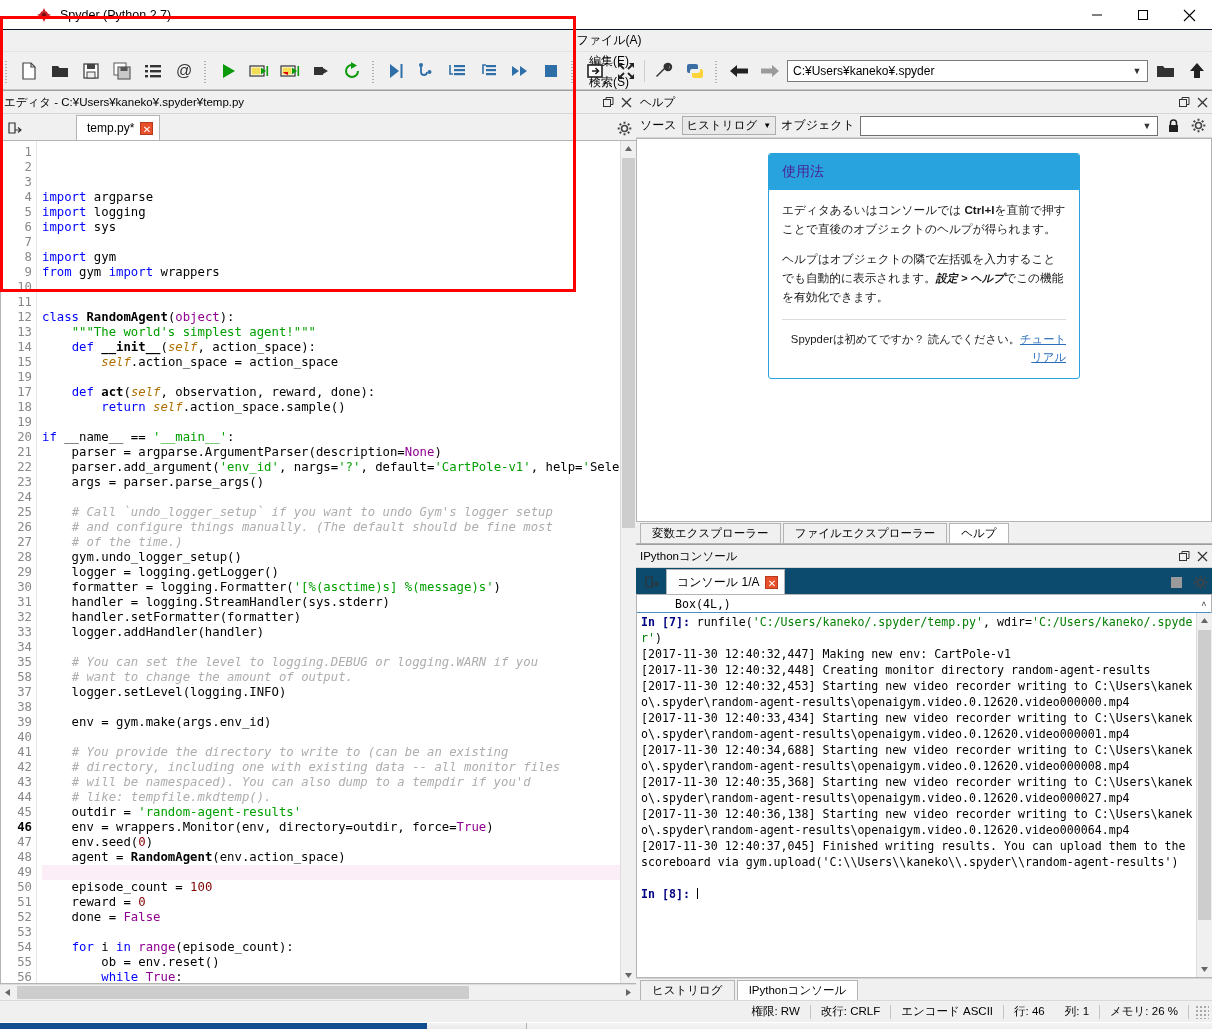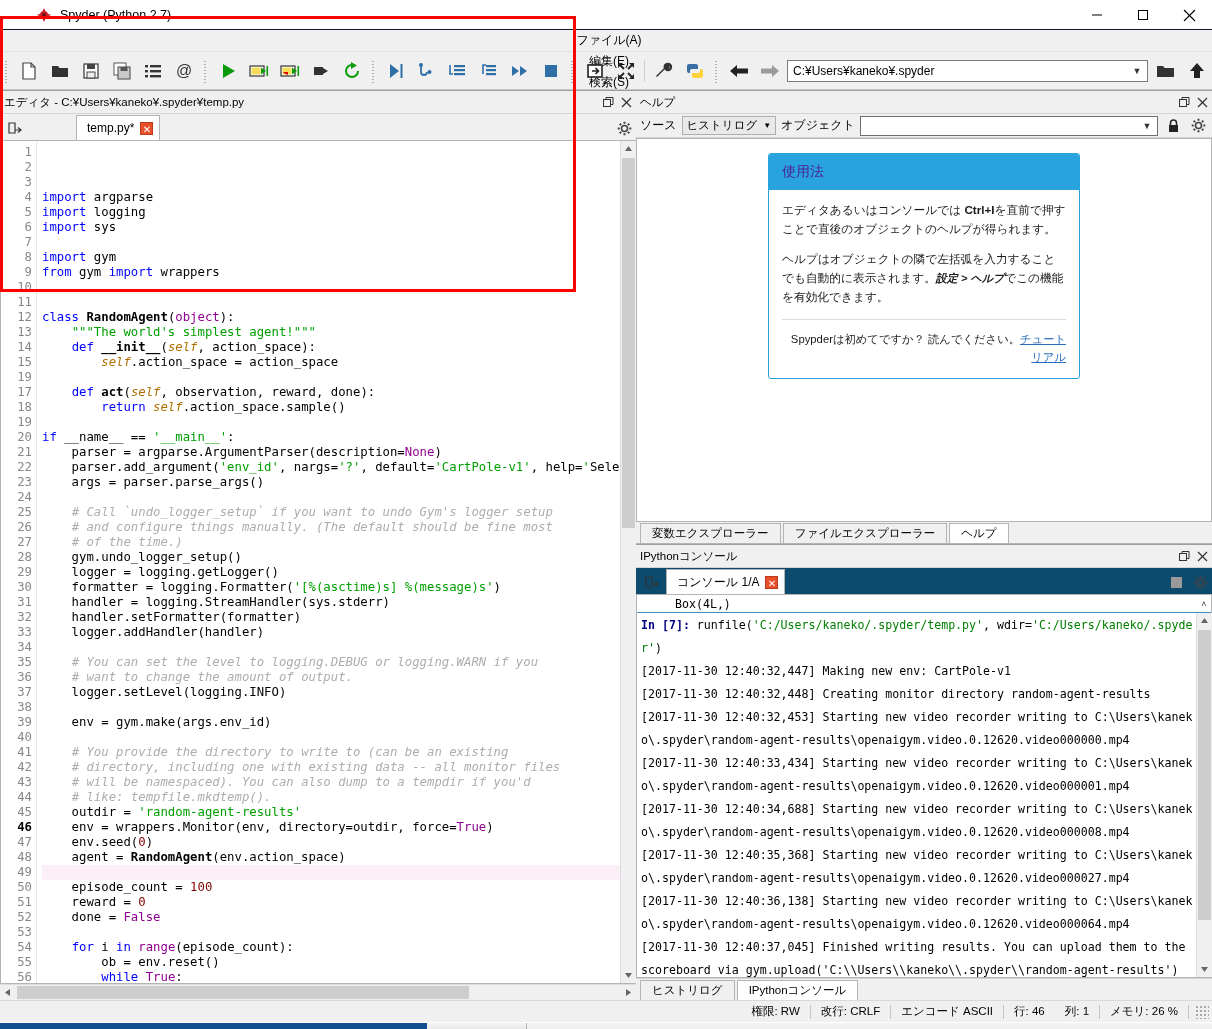--- a/index.html
+++ b/index.html
@@ -174,21 +174,21 @@
   .docktab.active { background:#fff; }
 
   
   .ctabbar { height:27px; background:#0c4a6e; display:flex; align-items:flex-end; border-bottom:1px solid #b4b4b4; padding-left:4px; }
   .ctabbar .spacer { flex:1; }
   .ctabbar .ico { width:24px; height:24px; display:flex; align-items:center; justify-content:center; }
   #console-stack { flex:1; display:flex; flex-direction:column; border:1px solid #b4b4b4; border-top:none; background:#fff; min-height:0; }
   #console-scroll { flex:1; display:flex; min-height:0; }
   #console-text {
     flex:1; overflow:hidden; font-family:"DejaVu Sans Mono","Liberation Mono",monospace;
-    font-size:11.6px; line-height:23px; padding:1px 2px 0 4px; white-space:pre-wrap;
+    font-size:11.6px; line-height:16px; padding:1px 2px 0 4px; white-space:pre-wrap;
     word-break:break-all; color:#000;
   }
   #console-text .prompt-in { color:#000080; font-weight:bold; }
   #console-text .out-str { color:#007f00; }
   .redbox {
     position:absolute; border:3px solid #ff0000; pointer-events:none;
   }
   .cursor-bar { display:inline-block; width:1px; height:11px; background:#000; vertical-align:-1px; }
 
   
@@ -527,21 +527,21 @@
             <div>26</div>
             <div>27</div>
             <div>28</div>
             <div>29</div>
             <div>30</div>
             <div>31</div>
             <div>32</div>
             <div>33</div>
             <div>34</div>
             <div>35</div>
-            <div>36</div>
+            <div>58</div>
             <div>37</div>
             <div>38</div>
             <div>39</div>
             <div>40</div>
             <div>41</div>
             <div>42</div>
             <div>43</div>
             <div>44</div>
             <div>45</div>
             <div class="cur">46</div>

